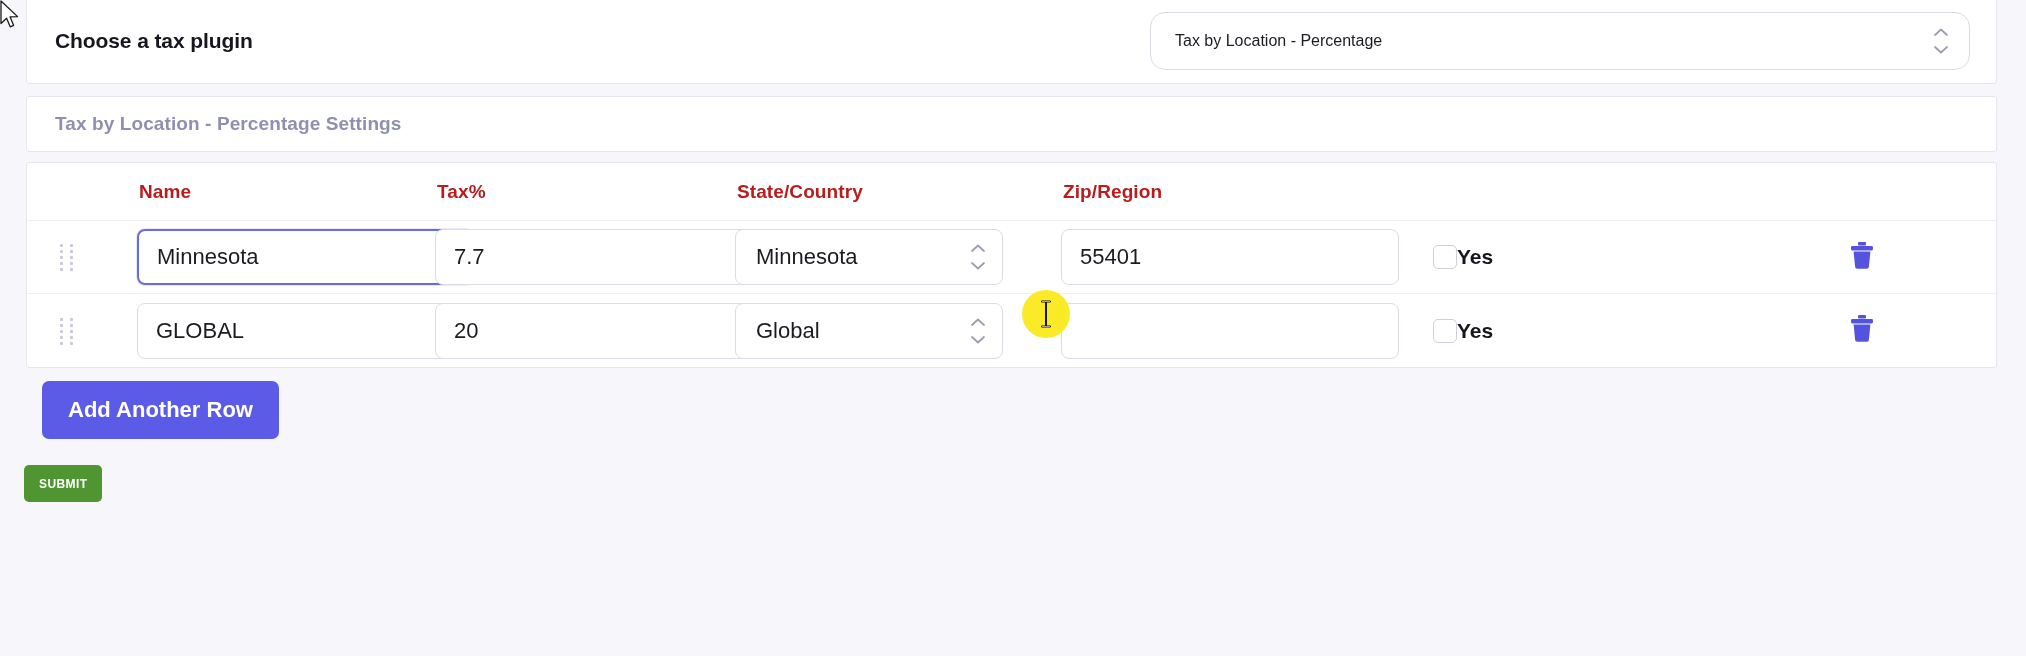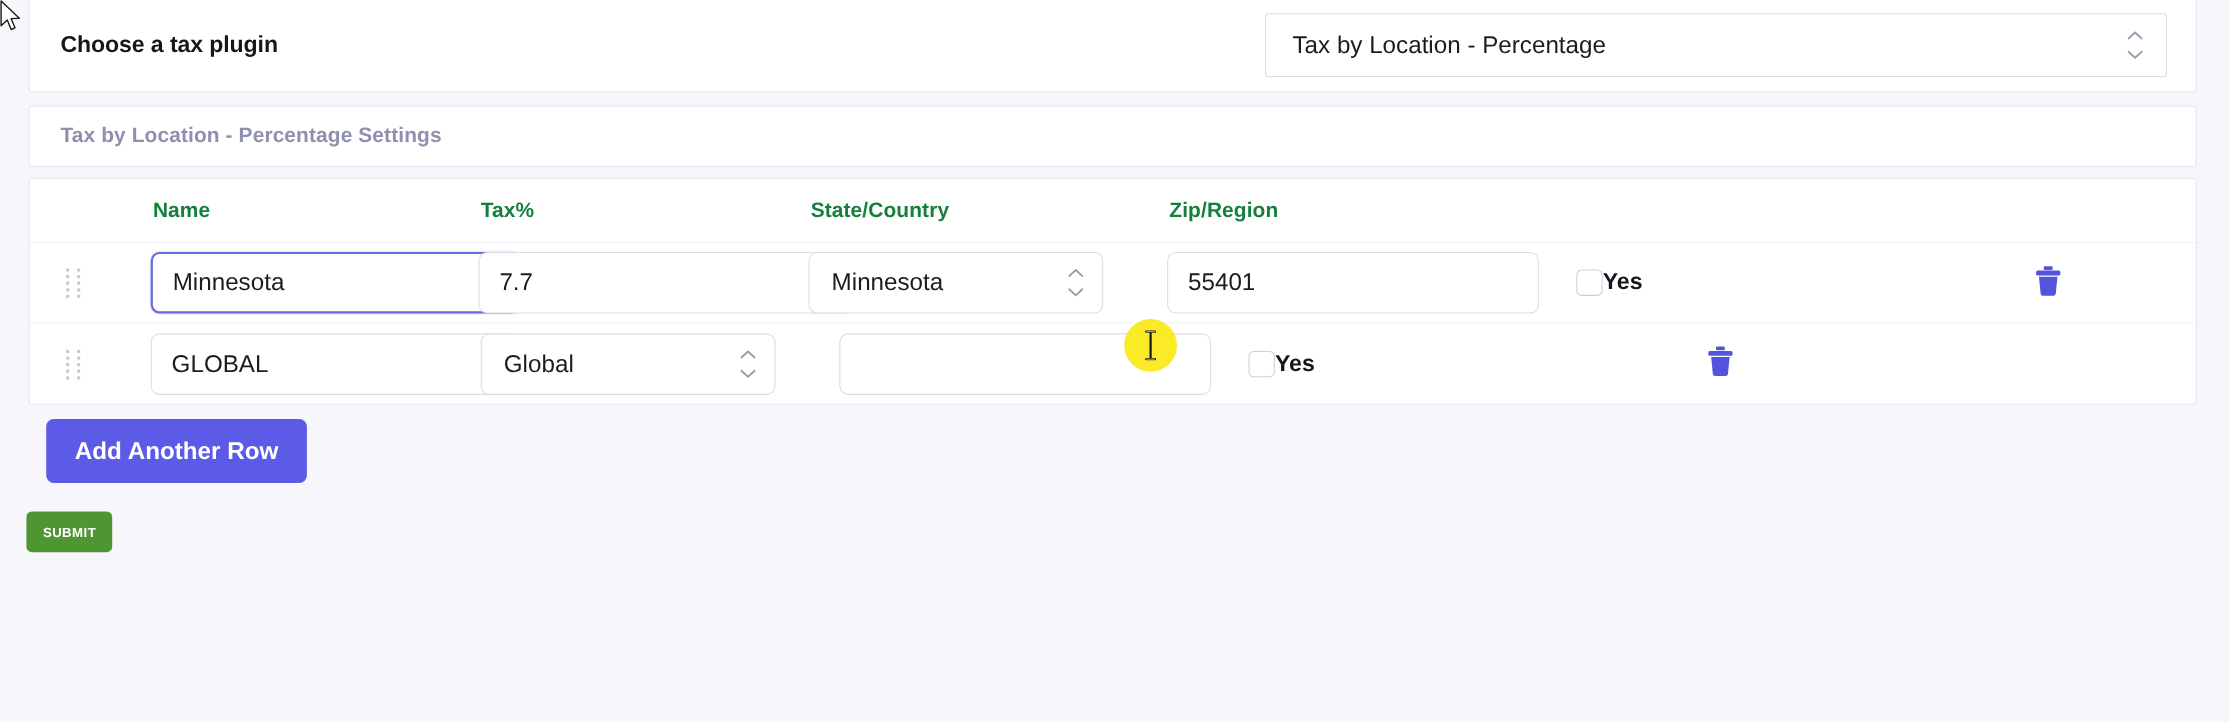--- a/index.html
+++ b/index.html
@@ -46,25 +46,25 @@
     margin-left: auto;
     position: relative;
     width: 820px;
   }
   .select-box {
     position: relative;
     width: 100%;
     height: 58px;
     background: #fff;
     border: 1px solid #dcdce6;
-    border-radius: 3px;
+    border-radius: 15px;
     display: flex;
     align-items: center;
     padding: 0 20px 0 24px;
-    font-size: 22px;
+    font-size: 16px;
     color: #1b1b22;
   }
   .select-box .val { flex: 1; white-space: nowrap; overflow: hidden; }
   .updown {
     width: 16px; height: 26px;
     flex: 0 0 16px;
     display: flex; flex-direction: column;
     align-items: center; justify-content: space-between;
     color: #9c9cae;
   }
@@ -98,21 +98,21 @@
   .c-name   { width: 300px; flex: 0 0 300px; }
   .c-tax    { width: 298px; flex: 0 0 298px; }
   .c-state  { width: 328px; flex: 0 0 328px; }
   .c-zip    { width: 372px; flex: 0 0 372px; }
   .c-ship   { width: 358px; flex: 0 0 358px; }
   .c-del    { flex: 1 1 auto; display:flex; align-items:center; justify-content:flex-start; padding-left: 80px;}
 
   .th {
     font-size: 19px;
     font-weight: bold;
-    color: #15803d;
+    color: #b91c1c;
     letter-spacing: 0.1px;
   }
   #header-row .c-name  { padding-left: 30px; }
   #header-row .c-tax   { padding-left: 28px; }
   #header-row .c-state { padding-left: 30px; }
   #header-row .c-zip   { padding-left: 28px; }
   #header-row .c-ship  { padding-left: 28px; }
 
   .drag-handle {
     width: 16px; height: 26px;
@@ -343,20 +343,23 @@
             <i></i>
             <i></i>
             <i></i>
             <i></i>
             <i></i>
         </span>
       </div>
       <div class="c-name cell-pad-name">
         <input class="tinput" type="text" value="GLOBAL" style="">
       </div>
+      <div class="c-tax cell-pad-tax">
+        <input class="tinput narrow" type="text" value="20" style="">
+      </div>
       <div class="c-state cell-pad-state">
         <div class="select-box tselect">
           <span class="val">Global</span>
           <span class="updown">
             <svg width="14" height="9" viewBox="0 0 14 9">
                 <path d="M1 7 L7 1.5 L13 7" fill="none" stroke="#9c9cae" stroke-width="1.7" stroke-linecap="round" stroke-linejoin="round"></path>
               </svg>
             <svg width="14" height="9" viewBox="0 0 14 9">
                 <path d="M1 2 L7 7.5 L13 2" fill="none" stroke="#9c9cae" stroke-width="1.7" stroke-linecap="round" stroke-linejoin="round"></path>
               </svg>

